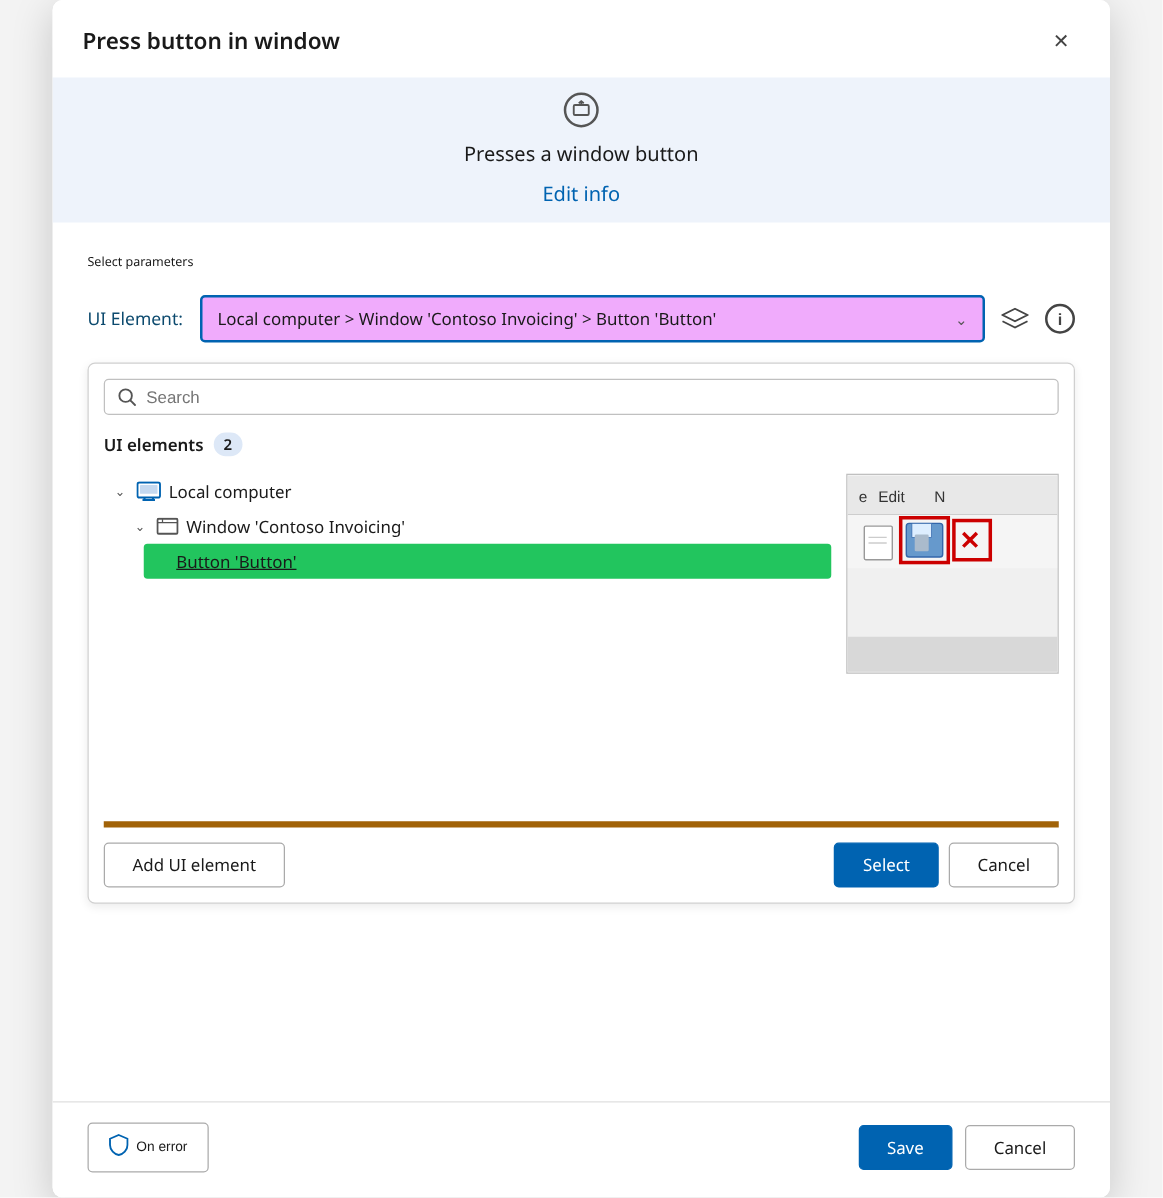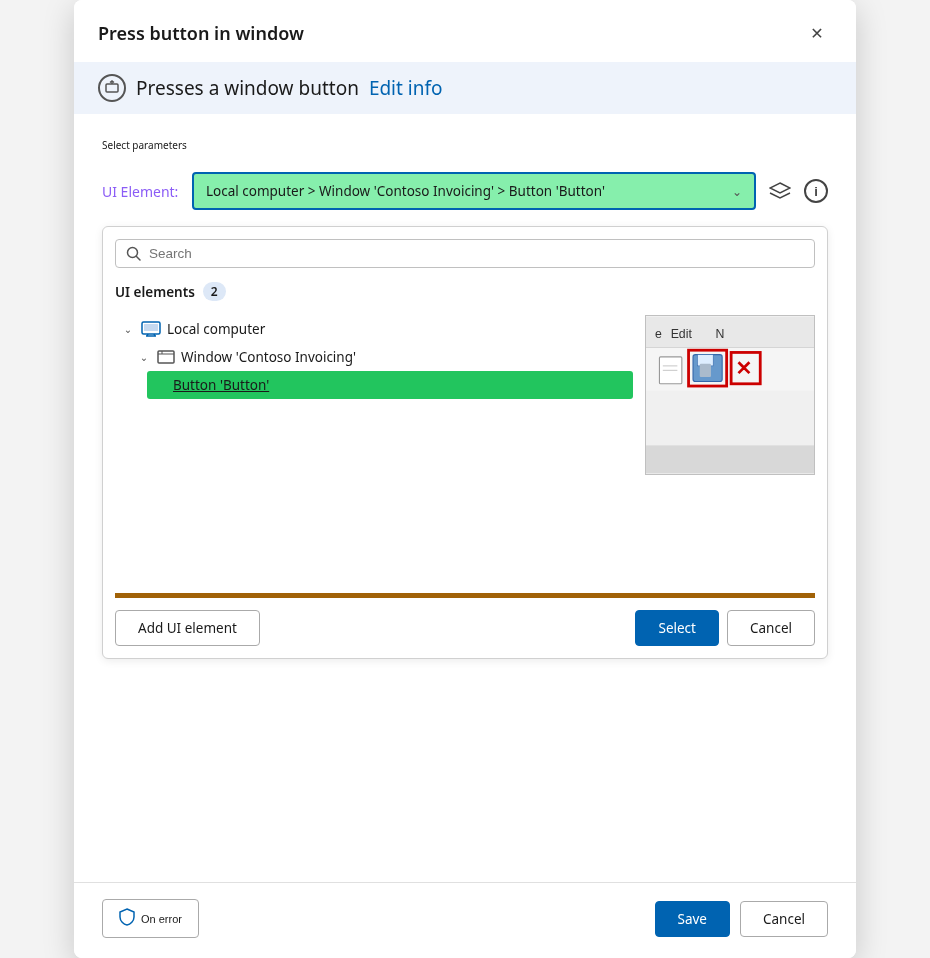--- a/index.html
+++ b/index.html
@@ -7,21 +7,21 @@
       font-family: 'Segoe UI', system-ui, -apple-system, sans-serif;
       background: #f3f3f3;
       display: flex;
       justify-content: center;
       align-items: center;
       min-height: 100vh;
       font-size: 14px;
       color: #1a1a1a;
     }
     .dialog {
-      width: 782px;
+      width: 846px;
       min-height: 958px;
       background: #ffffff;
       border-radius: 8px;
       box-shadow: 0 8px 32px rgba(0,0,0,0.18);
       display: flex;
       flex-direction: column;
       overflow: hidden;
       position: relative;
     }
     
@@ -51,21 +51,22 @@
       color: #444;
     }
     
     .info-bar {
       background: #eef3fb;
       padding: 12px 24px;
       display: flex;
       align-items: center;
       gap: 10px;
       color: #1a1a1a;
-      font-size: 19px;
+      font-size: 16px;
+      flex-direction: column;
     }
     .info-bar .icon-wrap {
       display: flex;
       align-items: center;
       justify-content: center;
       width: 28px;
       height: 28px;
       border: 2px solid #555;
       border-radius: 50%;
       flex-shrink: 0;
@@ -89,39 +90,39 @@
       margin-bottom: 4px;
     }
     
     .field-row {
       display: flex;
       align-items: center;
       gap: 10px;
     }
     .field-label {
       font-size: 14px;
-      color: #8b5cf6;
+      color: #0c4a6e;
       white-space: nowrap;
       min-width: 80px;
     }
     .dropdown-container {
       flex: 1;
       display: flex;
       align-items: center;
       gap: 8px;
     }
     .dropdown-select {
       flex: 1;
       display: flex;
       align-items: center;
       justify-content: space-between;
       border: 2px solid #0063b1;
       border-radius: 4px;
       padding: 8px 12px;
-      background: #86efac;
+      background: #f0abfc;
       cursor: pointer;
       font-size: 13.5px;
       color: #1a1a1a;
       height: 38px;
     }
     .dropdown-value {
       flex: 1;
     }
     .chevron-icon {
       font-size: 12px;

